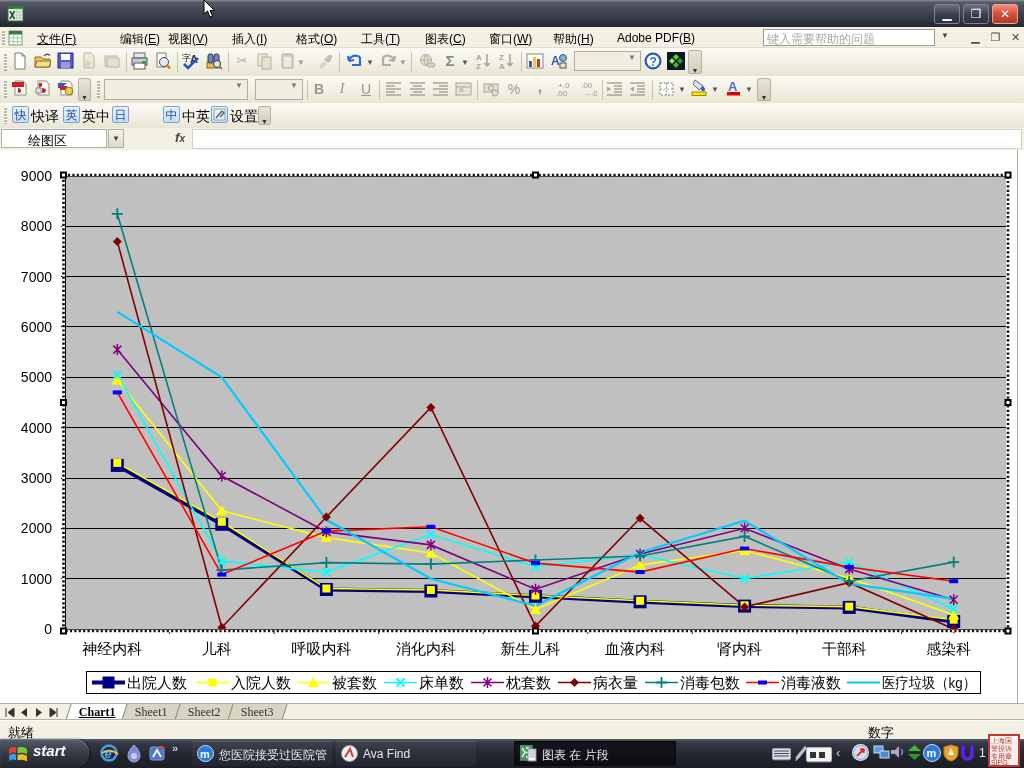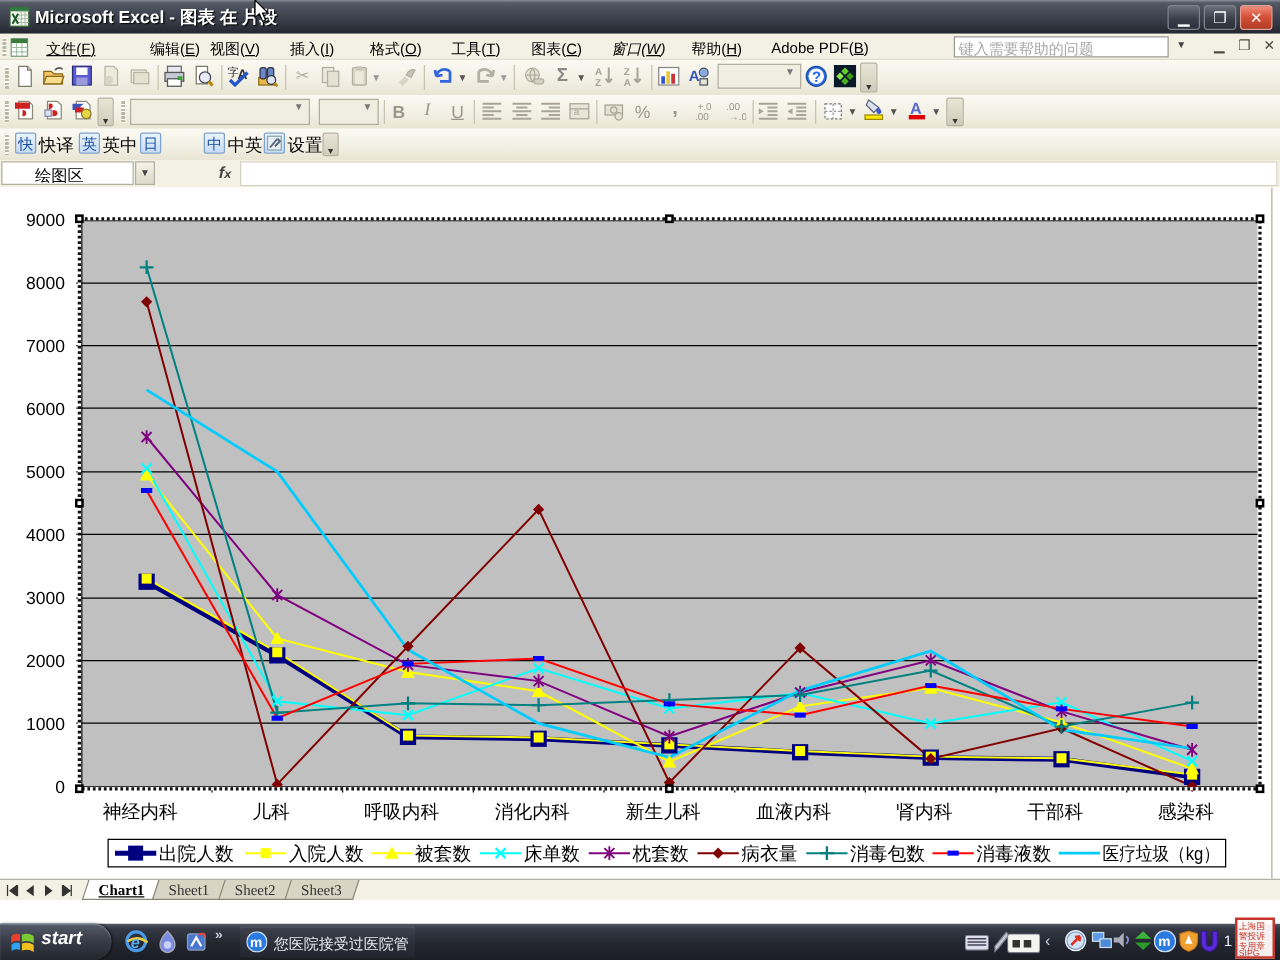--- a/index.html
+++ b/index.html
@@ -88,21 +88,20 @@
 <body>
 <div id="scr">
 
   <div id="title" class="abs">
     <svg id="xlicon" viewBox="0 0 17 17">
       <rect x="1" y="1" width="15" height="15" fill="#f4f4ee" stroke="#3a6a3a"></rect>
       <rect x="1" y="1" width="15" height="3" fill="#2f7a3f"></rect>
       <path d="M6.5 4 L16 4 M6.5 7 L16 7 M6.5 10 L16 10 M6.5 13 L16 13 M10 4 L10 16 M13 4 L13 16" stroke="#9ab89a" stroke-width="0.7"></path>
       <path d="M3 6 L7.5 14 M7.5 6 L3 14" stroke="#1a5a2a" stroke-width="1.6"></path>
     </svg>
-    <span class="txt">Microsoft Excel - 图表 在 片段</span>
     <div class="tbtn" style="left:934px;">▁</div>
     <div class="tbtn" style="left:963px;">❐</div>
     <div class="tbtn" id="bclose" style="left:992px;">✕</div>
 
     <svg class="abs" style="left:203px; top:0px;" width="16" height="20" viewBox="0 0 16 20">
       <path d="M1 0 L1 14 L4.5 11 L7 17 L9.5 16 L7 10.5 L11.5 10.5 Z" fill="#fff" stroke="#000" stroke-width="1"></path>
     </svg>
   </div>
 
   <div id="menu" class="abs">
@@ -112,21 +111,21 @@
       <rect x="1" y="1" width="13" height="3.5" fill="#3a7a3a"></rect>
       <path d="M1 8 L14 8 M1 11.5 L14 11.5 M5.3 4.5 L5.3 15 M9.6 4.5 L9.6 15" stroke="#9ab89a" stroke-width="0.8"></path>
     </svg>
     <span class="m" style="left:37px;text-decoration:underline;">文件(<u>F</u>)</span>
     <span class="m" style="left:120px;">编辑(<u>E</u>)</span>
     <span class="m" style="left:168px;">视图(<u>V</u>)</span>
     <span class="m" style="left:232px;">插入(<u>I</u>)</span>
     <span class="m" style="left:296px;">格式(<u>O</u>)</span>
     <span class="m" style="left:361px;">工具(<u>T</u>)</span>
     <span class="m" style="left:425px;">图表(<u>C</u>)</span>
-    <span class="m" style="left:489px;font-style:italic;">窗口(<u>W</u>)</span>
+    <span class="m" style="left:489px;">窗口(<u>W</u>)</span>
     <span class="m" style="left:553px;">帮助(<u>H</u>)</span>
     <span class="m" style="left:617px;">Adobe PDF(<u>B</u>)</span>
     <div id="helpbox">键入需要帮助的问题</div>
     <span class="m" style="left:941px; font-size:8px; color:#444;">▼</span>
     <div class="mwb" style="left:967px;">▁</div>
     <div class="mwb" style="left:987px;">❐</div>
     <div class="mwb" style="left:1007px;">✕</div>
   </div>
 
   <div id="tb1" class="tbar abs">
@@ -566,20 +565,24 @@
         <i>Sheet1</i>
       </div>
     <div class="tab" style="left:177px;">
         <i>Sheet2</i>
       </div>
     <div class="tab" style="left:230px;">
         <i>Sheet3</i>
       </div>
   </div>
 
+  <div id="status" class="abs">
+    <span class="abs" style="left:8px; top:3px;">就绪</span>
+    <span class="abs" style="left:868px; top:3px;">数字</span>
+  </div>
 
   <div id="task" class="abs">
     <div id="startb">
       <svg class="abs" style="left:7px; top:5px;" width="22" height="19" viewBox="0 0 22 19">
         <path d="M2 5 C4 3 6 2.5 9 3.5 L9 9 C6 8 4 8.5 2 10.5 Z" fill="#e8402a"></path>
         <path d="M10.5 3.8 C14 2.5 17 3 20 5 L20 10.5 C17 8.5 14 8.3 10.5 9.3 Z" fill="#7cc832"></path>
         <path d="M2 12 C4 10 6 9.5 9 10.5 L9 16 C6 15 4 15.5 2.5 17 Z" fill="#31a3ee"></path>
         <path d="M10.5 10.8 C14 9.8 17 10 20 12 L20 17.5 C17 15.5 14 15.3 10.5 16.3 Z" fill="#f0c11e"></path>
       </svg>
       <span class="abs" style="left:33px; top:3px;">start</span>
@@ -601,20 +604,37 @@
     </svg>
     <span class="abs" style="left:172px; top:3px; color:#ccd; font-size:11px; font-weight:bold;">»</span>
 
     <div class="tkbtn" style="left:192px; width:140px;">
       <svg class="abs" style="left:5px; top:4px;" width="17" height="17" viewBox="0 0 17 17">
         <circle cx="8.5" cy="8.5" r="8" fill="#2a7ae0" stroke="#cde"></circle>
         <text x="3" y="12.5" font-size="11" font-weight="bold" fill="#fff">m</text>
       </svg>
       <span class="abs" style="left:27px; top:6px; width:108px;">您医院接受过医院管…</span>
     </div>
+    <div class="tkbtn" style="left:336px; width:140px;">
+      <svg class="abs" style="left:5px; top:4px;" width="17" height="17" viewBox="0 0 17 17">
+        <circle cx="8.5" cy="8.5" r="8" fill="#f0f0f0" stroke="#999"></circle>
+        <path d="M4 12 L9 4 L12 12" stroke="#d03a2a" stroke-width="2" fill="none"></path>
+      </svg>
+      <span class="abs" style="left:27px; top:6px;">Ava Find</span>
+    </div>
+    <div class="tkbtn tkact" style="left:514px; width:162px;">
+      <svg class="abs" style="left:6px; top:4px;" width="17" height="17" viewBox="0 0 17 17">
+        <rect x="0" y="0" width="12" height="15" fill="#fff" stroke="#aaa"></rect>
+        <rect x="0" y="0" width="12" height="15" fill="#2a8a4a" opacity="0.85"></rect>
+        <path d="M2 3 L5 7.5 L2 12 M6 3 L9 3 M6 7.5 L9 7.5 M6 12 L9 12" stroke="#fff" stroke-width="1.3" fill="none"></path>
+        <rect x="8" y="4" width="8" height="12" fill="#f8f8f8" stroke="#889"></rect>
+        <path d="M9.5 6 H15 M9.5 8 H15 M9.5 10 H15 M9.5 12 H15" stroke="#99a" stroke-width="0.8"></path>
+      </svg>
+      <span class="abs" style="left:28px; top:6px;">图表 在 片段</span>
+    </div>
 
     <svg class="abs" style="left:772px; top:9px;" width="19" height="13" viewBox="0 0 19 13">
       <rect x="0" y="0" width="19" height="12" rx="2" fill="#dde" stroke="#667"></rect>
       <path d="M2 3 H17 M2 5.5 H17 M2 8 H17" stroke="#445" stroke-width="1.2"></path>
     </svg>
     <svg class="abs" style="left:794px; top:5px;" width="14" height="20" viewBox="0 0 14 20">
       <path d="M11 2 L13 4 L5 14 L2 17 L2 13 Z" fill="#c8ccd8" stroke="#889"></path>
     </svg>
     <svg class="abs" style="left:806px; top:8px;" width="26" height="16" viewBox="0 0 26 16">
       <rect x="0" y="0" width="26" height="15" rx="2" fill="#f4f4f0" stroke="#778"></rect>

